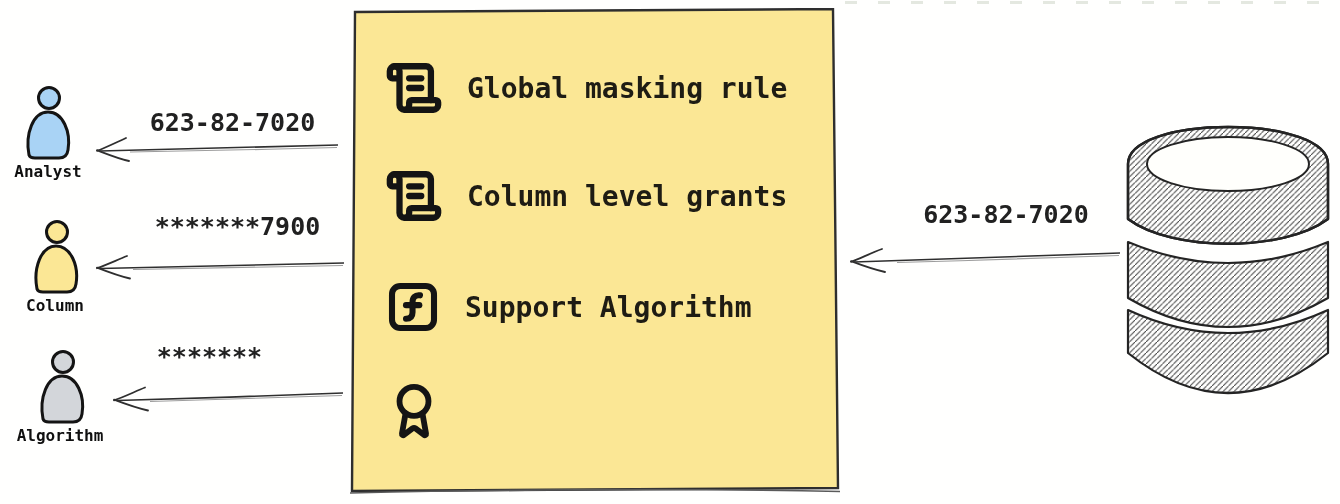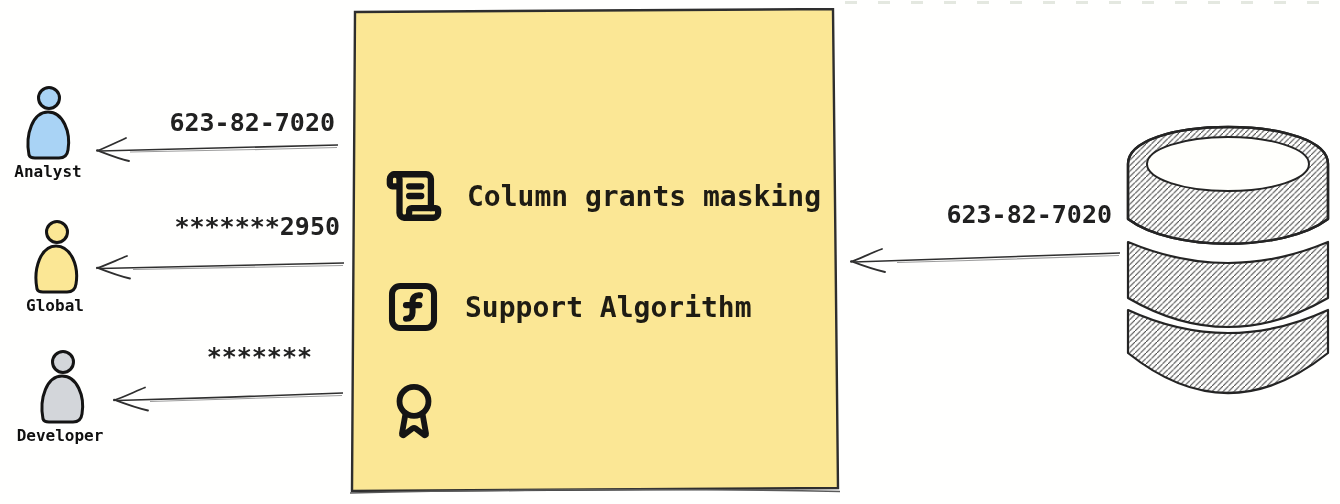--- a/index.html
+++ b/index.html
@@ -13,46 +13,55 @@
 
   
   .panel { position:absolute; left:350px; top:8px; width:490px; height:486px; }
   .panel-border { position:absolute; left:0; top:0; width:100%; height:100%; }
   .panel-row { position:absolute; left:35px; display:flex; align-items:center; gap:24px; height:62px; }
   .panel-label { font-size:28px; font-weight:bold; white-space:nowrap; color:#1e1c14; }
   .rule-icon { flex:0 0 auto; }
 
   
   .actor-label { position:absolute; font-size:16px; font-weight:bold; text-align:center; color:#101010; }
-  .arrow-value { position:absolute; font-size:25px; font-weight:bold; text-align:right; color:#212121; white-space:nowrap; }
+  .arrow-value { position:absolute; font-size:25px; font-weight:bold; text-align:center; color:#212121; white-space:nowrap; }
 </style>
 </head>
 <body>
 
 <div class="canvas">
 
   <svg class="abs" style="left:845px;top:0px" width="495" height="8" viewBox="0 0 495 8">
     <line x1="0" y1="2.5" x2="495" y2="2.5" stroke="#e4e8e0" stroke-width="3" stroke-dasharray="12 21"></line>
   </svg>
 
   <div class="panel">
     <svg class="panel-border" viewBox="0 0 490 486" preserveAspectRatio="none">
       <path d="M5,4 L483,1 L488,480 L2,483 Z" stroke="#2e2e2e" stroke-width="2.4" fill="#fbe795"></path>
       <path d="M0,485 C160,481.5 330,480 490,483.5" fill="none" stroke="#5a5a5a" stroke-width="1.6"></path>
     </svg>
 
+    <div class="panel-row" style="top:49px">
+      <svg class="rule-icon" width="58" height="58" viewBox="0 0 24 24" fill="none" stroke="#141414" stroke-width="2.6" stroke-linecap="round" stroke-linejoin="round">
+        <path d="M15 12h-5"></path>
+          <path d="M15 8h-5"></path>
+          <path d="M19 17V5a2 2 0 0 0-2-2H4"></path>
+        <path d="M8 21h12a2 2 0 0 0 2-2v-1a1 1 0 0 0-1-1H11a1 1 0 0 0-1 1v1a2 2 0 1 1-4 0V5a2 2 0 1 0-4 0v2a1 1 0 0 0 1 1h3"></path>
+      </svg>
+      <span class="panel-label">Global masking rule</span>
+    </div>
 
     <div class="panel-row" style="top:157px">
       <svg class="rule-icon" width="58" height="58" viewBox="0 0 24 24" fill="none" stroke="#141414" stroke-width="2.6" stroke-linecap="round" stroke-linejoin="round">
         <path d="M15 12h-5"></path>
           <path d="M15 8h-5"></path>
           <path d="M19 17V5a2 2 0 0 0-2-2H4"></path>
         <path d="M8 21h12a2 2 0 0 0 2-2v-1a1 1 0 0 0-1-1H11a1 1 0 0 0-1 1v1a2 2 0 1 1-4 0V5a2 2 0 1 0-4 0v2a1 1 0 0 0 1 1h3"></path>
       </svg>
-      <span class="panel-label">Column grants masking</span>
+      <span class="panel-label">Column level grants</span>
     </div>
 
     <div class="panel-row" style="top:268px">
       <svg class="rule-icon" width="56" height="56" viewBox="0 0 24 24" fill="none" stroke="#141414" stroke-width="2.6" stroke-linecap="round" stroke-linejoin="round">
         <rect width="18" height="18" x="3" y="3" rx="3.5"></rect>
         <path d="M9 17c2 0 2.8-1 2.8-2.8V10c0-2 1-3.3 3.2-3"></path>
         <path d="M9 11.2h5.7"></path>
       </svg>
       <span class="panel-label">Support Algorithm</span>
     </div>
@@ -68,37 +77,37 @@
   <svg class="abs" style="left:20px;top:86px" width="54" height="76" viewBox="0 0 54 76">
     <circle cx="29" cy="12" r="10.5" stroke="#141414" stroke-width="3" fill="#a9d3f5"></circle>
     <path d="M9,69 C5,48 13,26 28,26 C43,26 51,46 48,64 C47.2,70 44,72 39,72 L15,72 C11,72 9.6,71 9,69 Z" stroke="#141414" stroke-width="3" stroke-linejoin="round" fill="#a9d3f5"></path>
   </svg>
   <div class="actor-label" style="left:4px;top:162px;width:88px">Analyst</div>
 
   <svg class="abs" style="left:28px;top:220px" width="54" height="76" viewBox="0 0 54 76">
     <circle cx="29" cy="12" r="10.5" stroke="#141414" stroke-width="3" fill="#fbe795"></circle>
     <path d="M9,69 C5,48 13,26 28,26 C43,26 51,46 48,64 C47.2,70 44,72 39,72 L15,72 C11,72 9.6,71 9,69 Z" stroke="#141414" stroke-width="3" stroke-linejoin="round" fill="#fbe795"></path>
   </svg>
-  <div class="actor-label" style="left:11px;top:296px;width:88px">Global</div>
+  <div class="actor-label" style="left:11px;top:296px;width:88px">Column</div>
 
   <svg class="abs" style="left:34px;top:350px" width="54" height="76" viewBox="0 0 54 76">
     <circle cx="29" cy="12" r="10.5" stroke="#141414" stroke-width="3" fill="#d3d6da"></circle>
     <path d="M9,69 C5,48 13,26 28,26 C43,26 51,46 48,64 C47.2,70 44,72 39,72 L15,72 C11,72 9.6,71 9,69 Z" stroke="#141414" stroke-width="3" stroke-linejoin="round" fill="#d3d6da"></path>
   </svg>
-  <div class="actor-label" style="left:14px;top:426px;width:92px">Developer</div>
+  <div class="actor-label" style="left:14px;top:426px;width:92px">Algorithm</div>
 
   <div class="arrow-value" style="left:130px;top:108px;width:205px">623-82-7020</div>
   <svg class="abs" style="left:88px;top:133px" width="256" height="34" viewBox="0 0 256 34">
     <path d="M250,12 C175,14.5 95,16.5 12,18" stroke="#2f2f2f" stroke-width="1.6" fill="none"></path>
     <path d="M249,14.5 C180,16.5 110,18 42,19" stroke="#9d9d9d" stroke-width="1.1" fill="none"></path>
     <path d="M38,5 C28,9.5 18,14.5 9,17.8" stroke="#2f2f2f" stroke-width="1.8" fill="none" stroke-linecap="round"></path>
     <path d="M9,17.2 C19,21 30,25.5 41,28" stroke="#2f2f2f" stroke-width="1.8" fill="none" stroke-linecap="round"></path>
   </svg>
 
-  <div class="arrow-value" style="left:135px;top:212px;width:205px">*******2950</div>
+  <div class="arrow-value" style="left:135px;top:212px;width:205px">*******7900</div>
   <svg class="abs" style="left:88px;top:250px" width="262" height="34" viewBox="0 0 262 34">
     <path d="M256,13 C180,15 100,17 12,18.5" stroke="#2f2f2f" stroke-width="1.6" fill="none"></path>
     <path d="M255,15.5 C185,17 115,18.5 45,19.5" stroke="#9d9d9d" stroke-width="1.1" fill="none"></path>
     <path d="M39,6 C29,10 18,15 9,18.2" stroke="#2f2f2f" stroke-width="1.8" fill="none" stroke-linecap="round"></path>
     <path d="M9,17.6 C19,21.5 31,26 42,28.5" stroke="#2f2f2f" stroke-width="1.8" fill="none" stroke-linecap="round"></path>
   </svg>
 
   <div class="arrow-value" style="left:107px;top:342px;width:205px">*******</div>
   <svg class="abs" style="left:105px;top:380px" width="244" height="36" viewBox="0 0 244 36">
     <path d="M238,13 C160,16 90,18.5 12,20.5" stroke="#2f2f2f" stroke-width="1.6" fill="none"></path>

